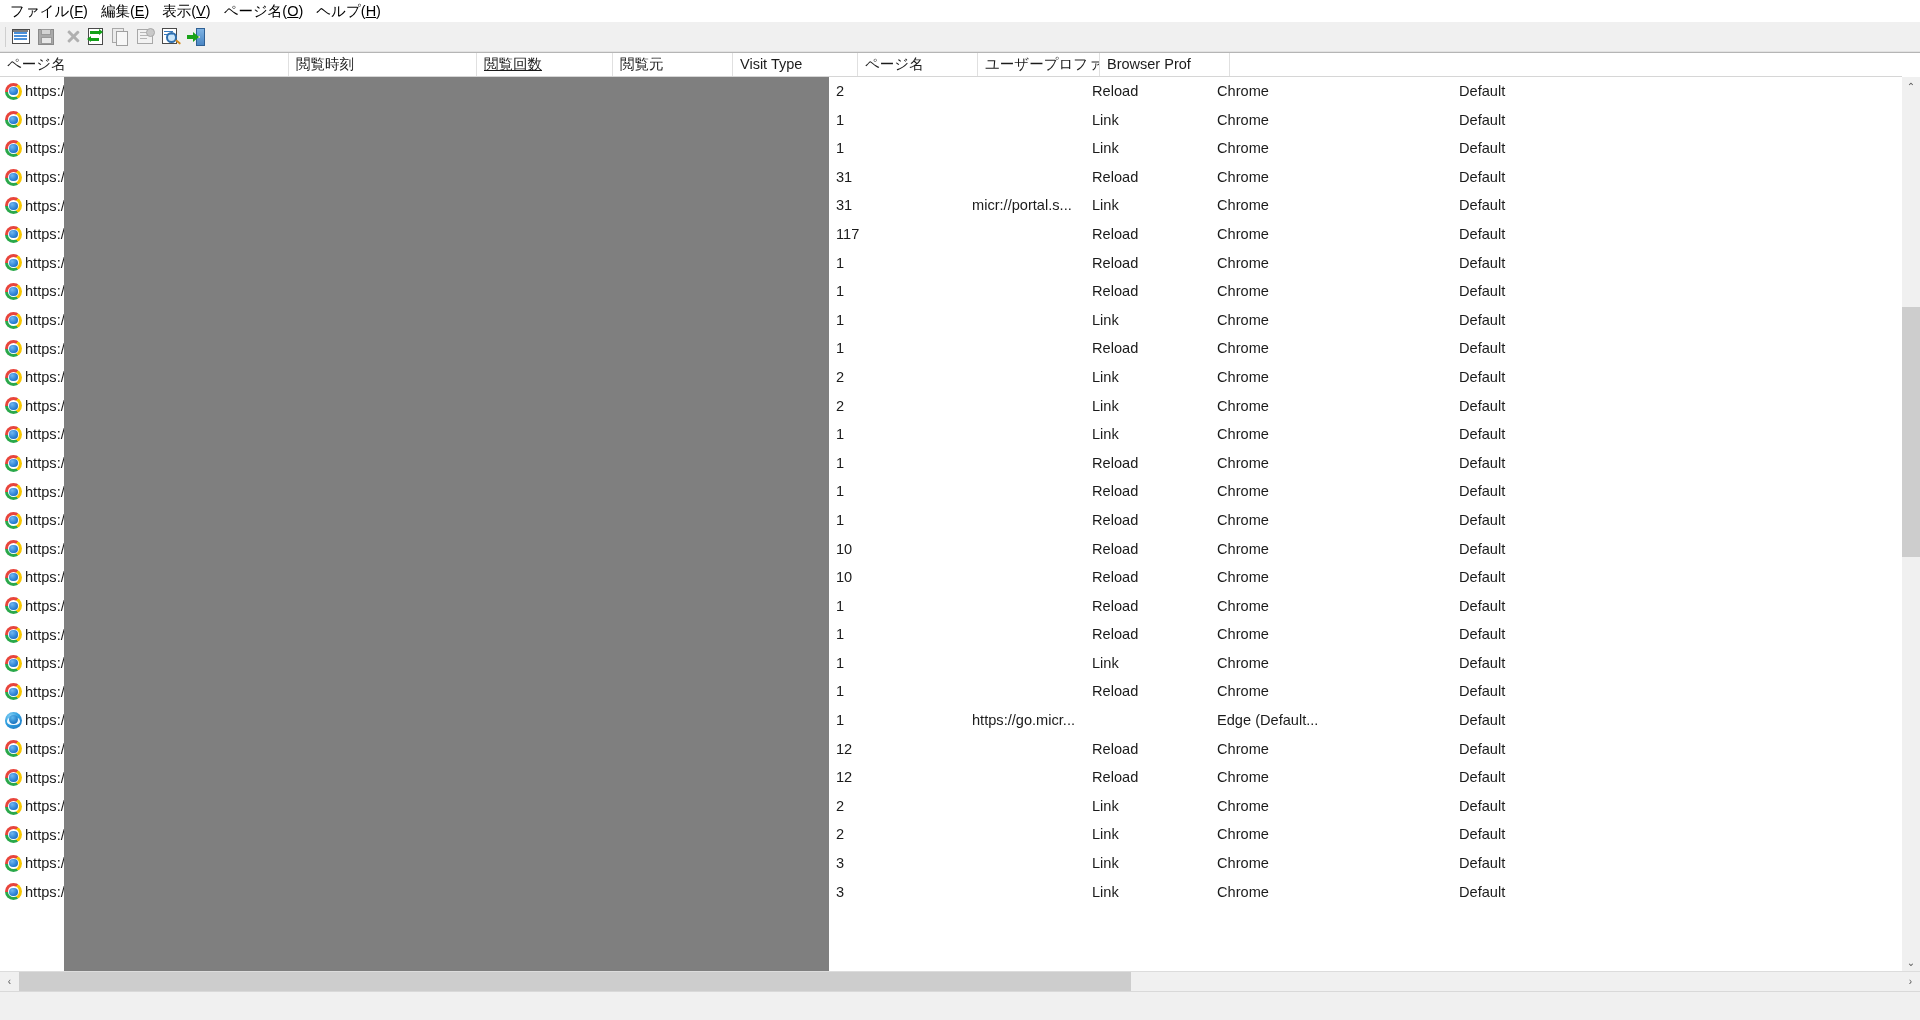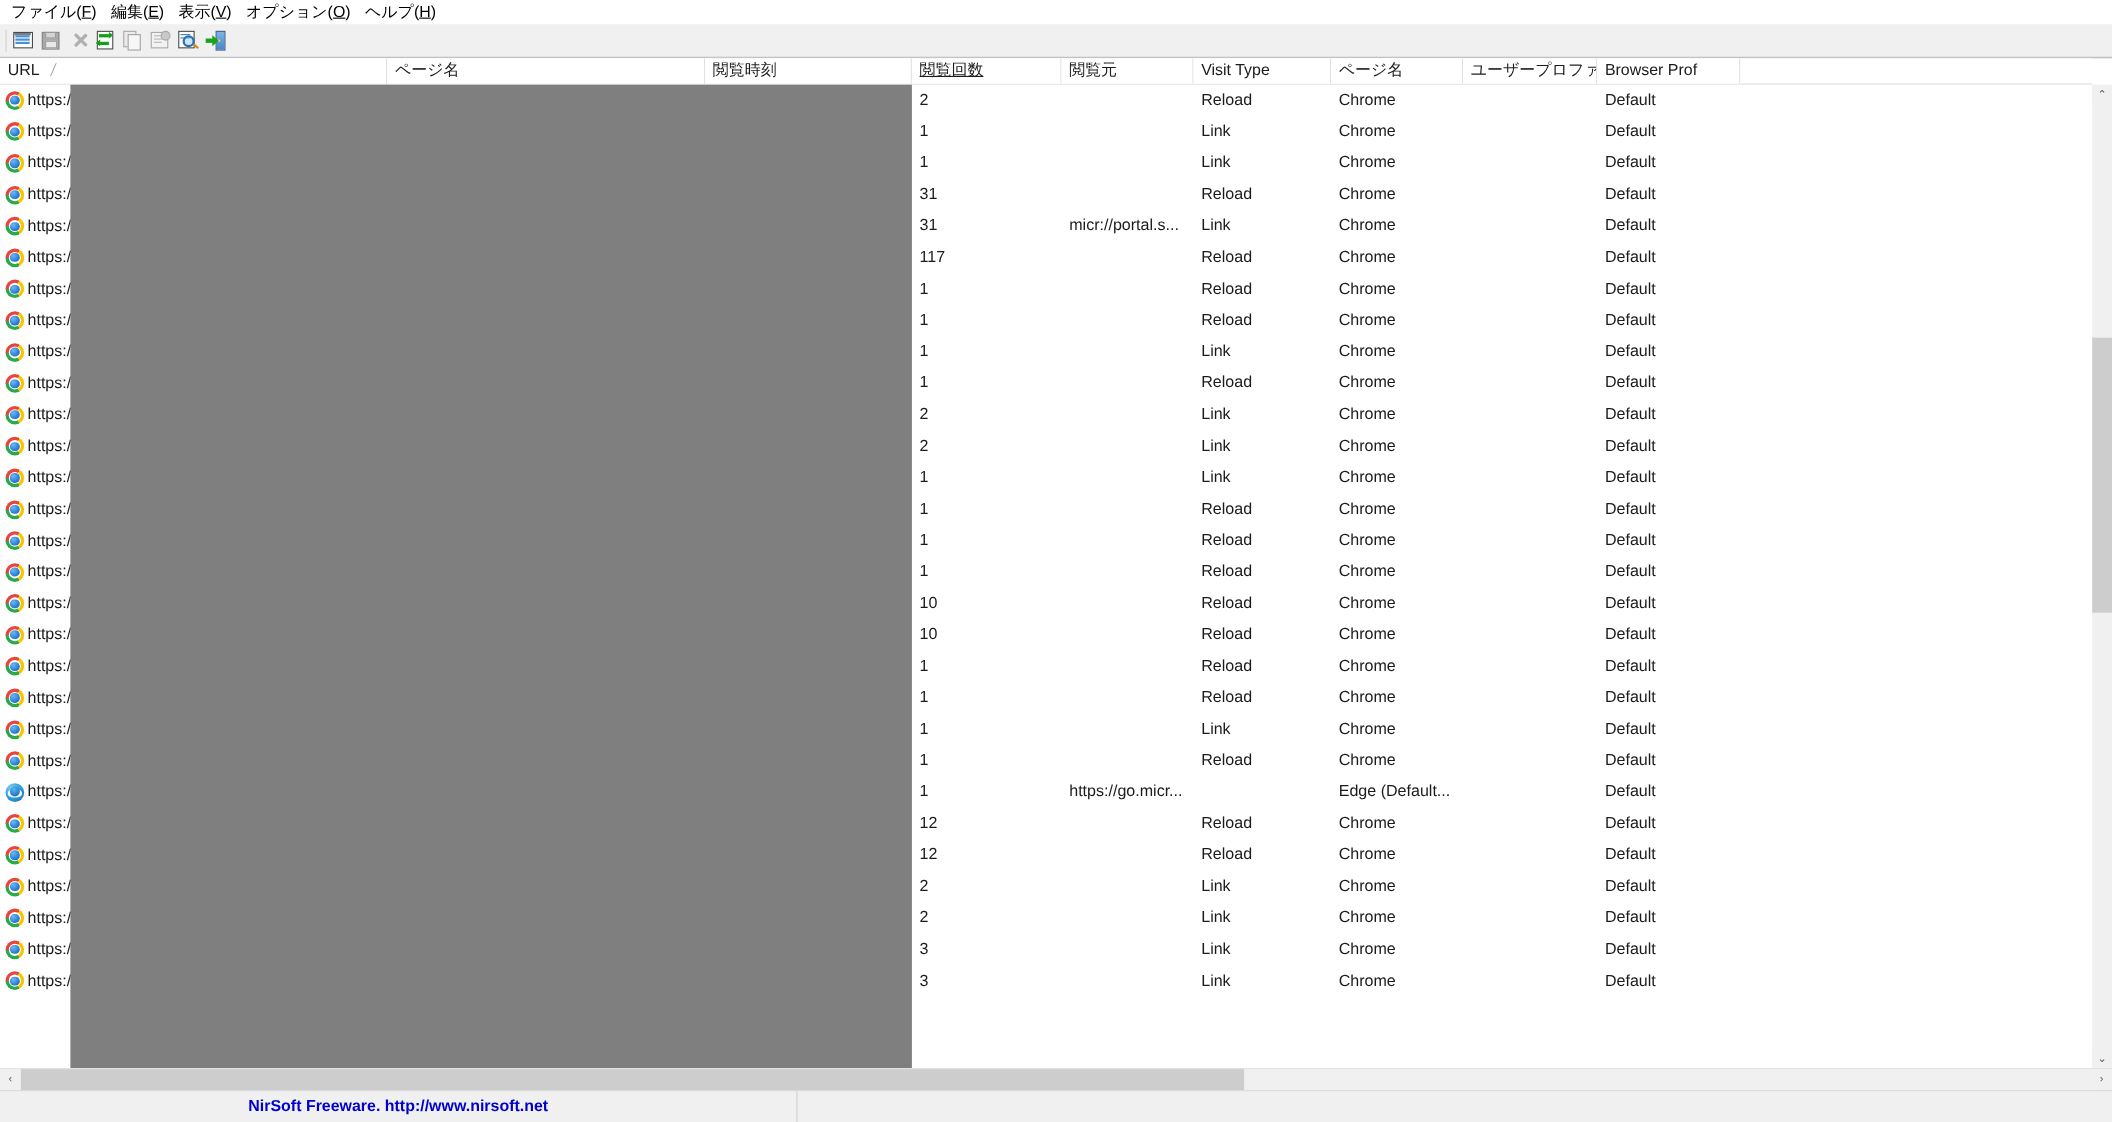--- a/index.html
+++ b/index.html
@@ -462,21 +462,21 @@
 </head>
 <body>
 
 <div id="app">
 
 
   <div class="menubar">
     <div class="menu-item"><span class="mn">ファイル(</span><span class="acc">F</span><span>)</span></div>
     <div class="menu-item"><span class="mn">編集(</span><span class="acc">E</span><span>)</span></div>
     <div class="menu-item"><span class="mn">表示(</span><span class="acc">V</span><span>)</span></div>
-    <div class="menu-item"><span class="mn">オプション(</span><span class="acc">O</span><span>)</span></div>
+    <div class="menu-item"><span class="mn">ページ名(</span><span class="acc">O</span><span>)</span></div>
     <div class="menu-item"><span class="mn">ヘルプ(</span><span class="acc">H</span><span>)</span></div>
   </div>
 
   <div class="toolbar">
     <div class="tb-sep"></div>
 
     <div class="tb-btn">
       <span class="ico ico-report">
         <span class="sheet"></span>
           <span class="cap"></span>
@@ -544,21 +544,20 @@
           <span class="knob"></span>
         <span class="arrowbar"></span>
           <span class="arrowhead"></span>
       </span>
     </div>
   </div>
 
   <div class="listwrap">
 
     <div class="lv-header" id="lv-header">
-        <div class="lv-col" style="width: 352px;"><span>URL</span><span class="sort-asc">⁄</span></div>
         <div class="lv-col" style="width: 289px;"><span>ページ名</span></div>
         <div class="lv-col" style="width: 188px;"><span>閲覧時刻</span></div>
         <div class="lv-col" style="width: 136px; text-decoration: underline;"><span>閲覧回数</span></div>
         <div class="lv-col" style="width: 120px;"><span>閲覧元</span></div>
         <div class="lv-col" style="width: 125px;"><span>Visit Type</span></div>
         <div class="lv-col" style="width: 120px;"><span>ページ名</span></div>
         <div class="lv-col" style="width: 122px;"><span>ユーザープロファイル</span></div>
         <div class="lv-col" style="width: 130px;"><span>Browser Prof</span></div>
       </div>
 
@@ -1098,17 +1097,16 @@
 
   <div class="hscroll">
     <div class="hs-btn">‹</div>
     <div class="hs-track">
       <div class="hs-thumb"></div>
     </div>
     <div class="hs-btn">›</div>
   </div>
 
   <div class="statusbar">
-    <div class="sb-pane sb-pane-2">NirSoft Freeware.  http://www.nirsoft.net</div>
     <div class="sb-pane sb-pane-3"></div>
   </div>
 
 </div>
 
 </body></html>

